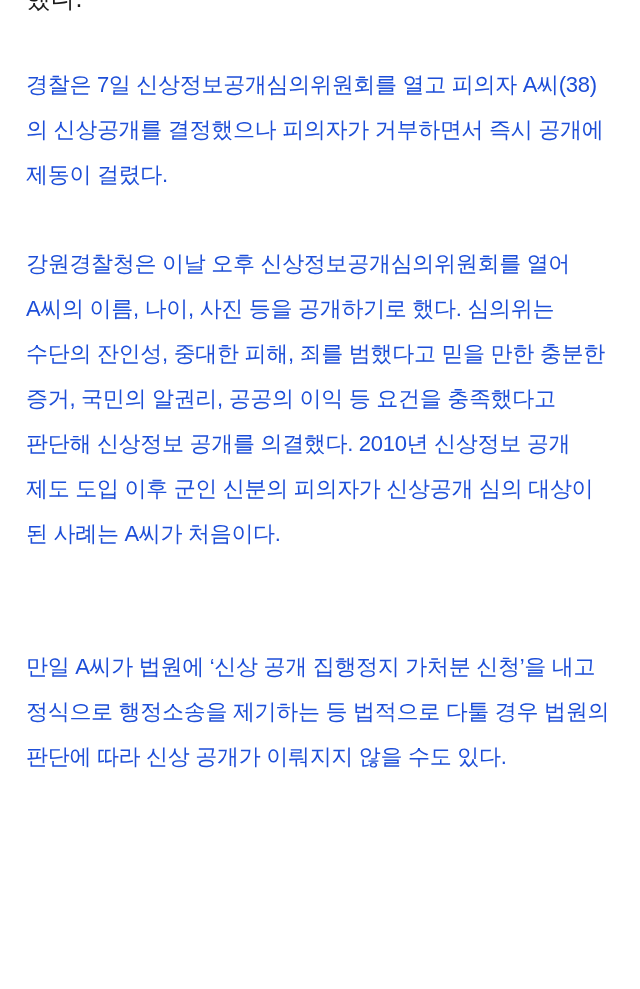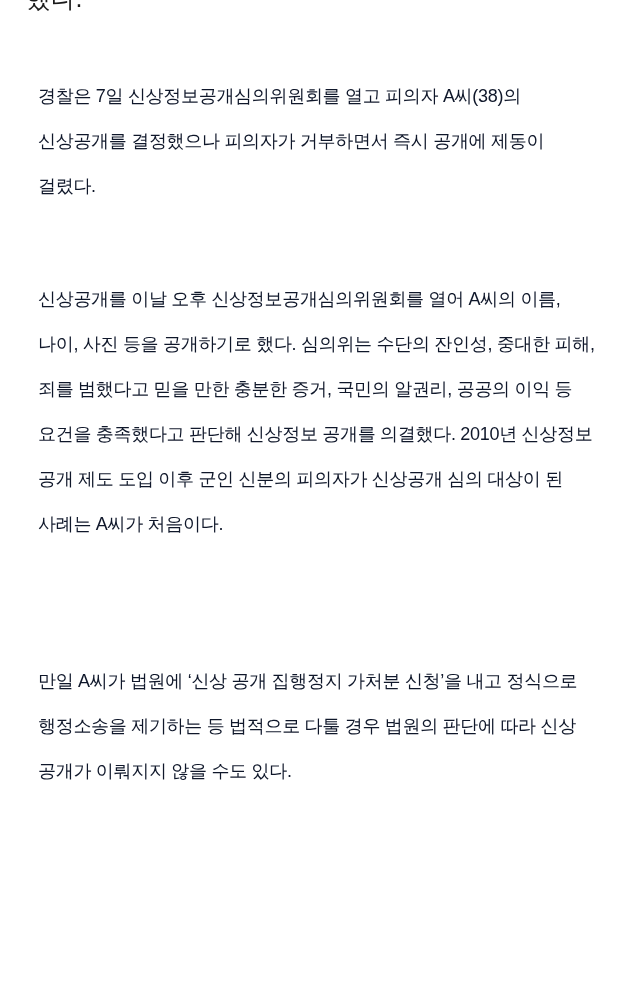--- a/index.html
+++ b/index.html
@@ -30,44 +30,44 @@
     position: absolute;
     left: 0;
     top: -22px;
     font-size: 25px;
     line-height: 40px;
     color: #1a1a1a;
     letter-spacing: -0.2px;
     white-space: nowrap;
   }
   p.para {
-    font-size: 18px;
+    font-size: 22px;
     line-height: 45px;
-    margin: 12px;
+    margin: 0;
     letter-spacing: -0.3px;
     word-break: keep-all;
-    color: #0f172a;
+    color: #1d4ed8;
   }
   .gap-lg { height: 44px; }
   .gap-top { height: 40px; }
 </style>
 </head>
 <body>
 
 <div class="article">
 
   <div class="clipped-line">
     <span class="inner">했다.</span>
   </div>
 
   <div class="gap-top"></div>
 
   <p class="para">경찰은 7일 신상정보공개심의위원회를 열고 피의자 A씨(38)의 신상공개를 결정했으나 피의자가 거부하면서 즉시 공개에 제동이 걸렸다.</p>
   <div class="gap-lg"></div>
 
-  <p class="para">신상공개를 이날 오후 신상정보공개심의위원회를 열어 A씨의 이름, 나이, 사진 등을 공개하기로 했다. 심의위는 수단의 잔인성, 중대한 피해, 죄를 범했다고 믿을 만한 충분한 증거, 국민의 알권리, 공공의 이익 등 요건을 충족했다고 판단해 신상정보 공개를 의결했다. 2010년 신상정보 공개 제도 도입 이후 군인 신분의 피의자가 신상공개 심의 대상이 된 사례는 A씨가 처음이다.</p>
+  <p class="para">강원경찰청은 이날 오후 신상정보공개심의위원회를 열어 A씨의 이름, 나이, 사진 등을 공개하기로 했다. 심의위는 수단의 잔인성, 중대한 피해, 죄를 범했다고 믿을 만한 충분한 증거, 국민의 알권리, 공공의 이익 등 요건을 충족했다고 판단해 신상정보 공개를 의결했다. 2010년 신상정보 공개 제도 도입 이후 군인 신분의 피의자가 신상공개 심의 대상이 된 사례는 A씨가 처음이다.</p>
   <div class="gap-lg"></div>
 
   <div class="gap-lg"></div>
 
   <p class="para">만일 A씨가 법원에 ‘신상 공개 집행정지 가처분 신청’을 내고 정식으로 행정소송을 제기하는 등 법적으로 다툴 경우 법원의 판단에 따라 신상 공개가 이뤄지지 않을 수도 있다.</p>
 
 </div>
 
 </body></html>

